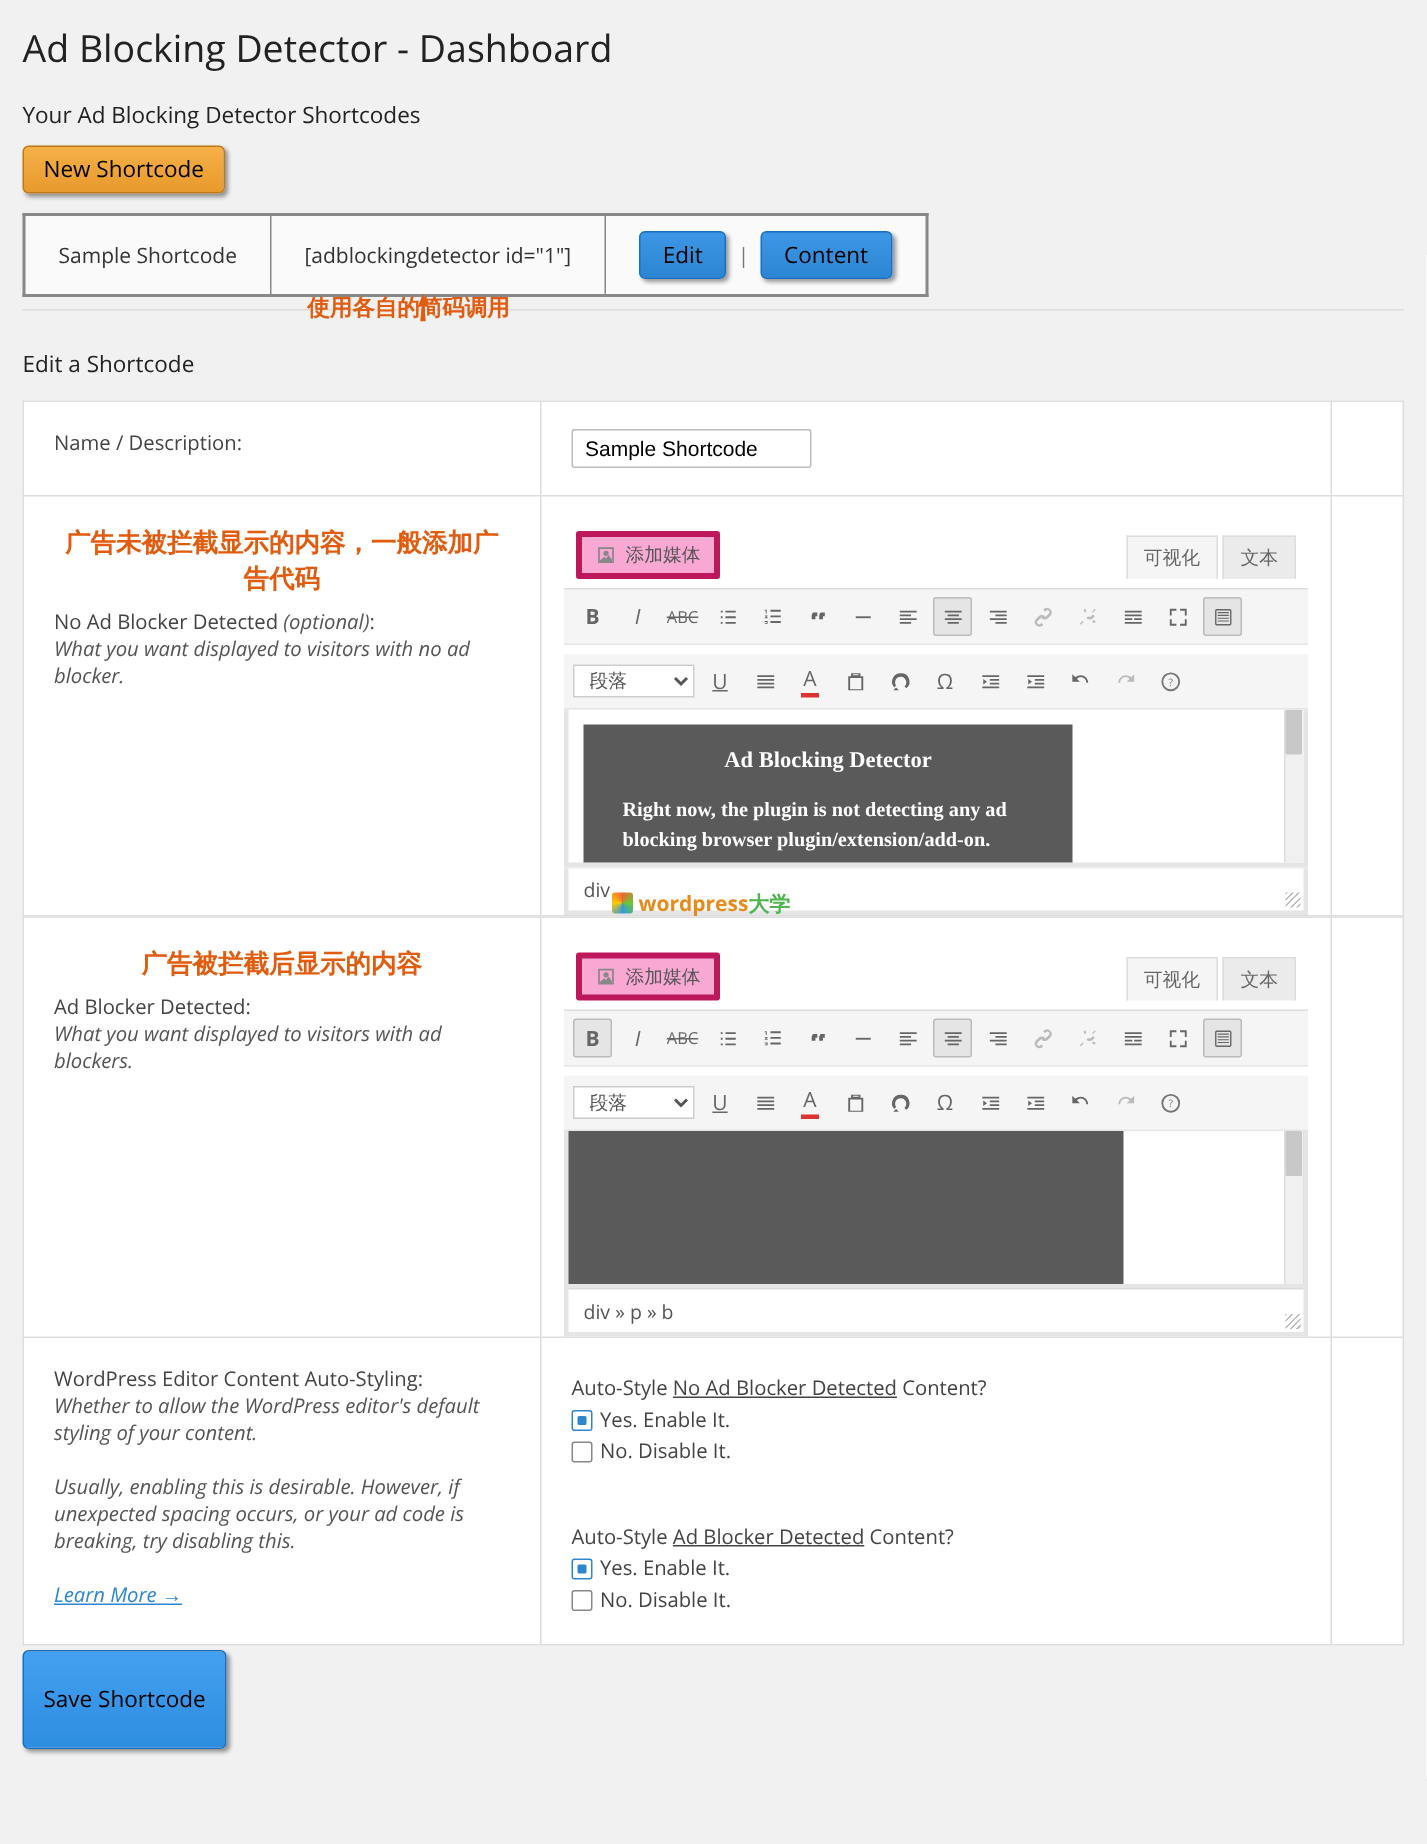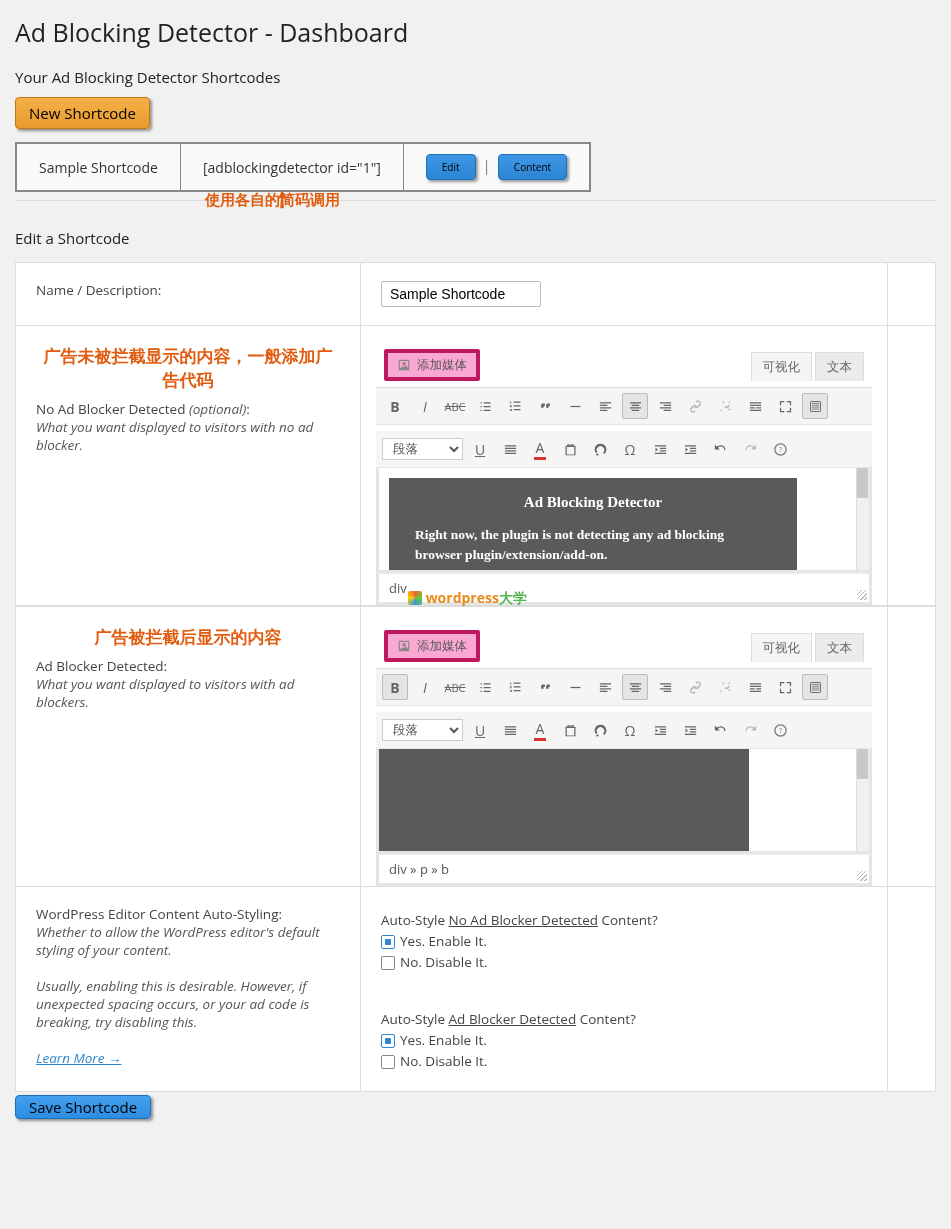--- a/index.html
+++ b/index.html
@@ -1,22 +1,22 @@
 <!DOCTYPE html>
 <html><head>
 <meta charset="utf-8">
 <style>
 * { box-sizing: border-box; }
 body { margin: 0; padding: 15px; background: #f1f1f1; font-family: "Segoe UI", "Open Sans", Arial, sans-serif; font-size: 13px; color: #333; width: 951px; }
 h1 { font-size: 25px; font-weight: 400; color: #222; margin: 0 0 18px 0; }
 h3 { font-size: 15px; font-weight: 400; color: #222; margin: 0 0 10px 0; }
 .btn { display: inline-block; padding: 5px 13px; font-size: 15px; border-radius: 4px; cursor: pointer; box-shadow: 2px 2px 3px rgba(0,0,0,0.4); }
 .btn-orange { background: linear-gradient(#f5b048, #e89a2c); border: 1px solid #c07818; color: #000; }
-.btn-blue2 { background: linear-gradient(#3d97e6, #2b85d2); border: 1px solid #1b6fbf; color: #000; padding: 5px 15px; font-size: 10px; }
-.btn-save { background: linear-gradient(#44a0f0, #2d8de0); border: 1px solid #1b6fbf; color: #000; padding: 1px 13px; font-size: 15px; }
+.btn-blue2 { background: linear-gradient(#3d97e6, #2b85d2); border: 1px solid #1b6fbf; color: #000; padding: 5px 15px; font-size: 15px; }
+.btn-save { background: linear-gradient(#44a0f0, #2d8de0); border: 1px solid #1b6fbf; color: #000; padding: 22px 13px; font-size: 15px; }
 table.shortcodes { border-collapse: collapse; margin-top: 13px; border: 2px solid #888; }
 table.shortcodes th, table.shortcodes td { border: 1px solid #888; padding: 10px 22px; text-align: center; font-size: 14px; }
 table.shortcodes th { background: #e8e8e8; font-weight: 600; }
 table.shortcodes td { background: #fafafa; }
 .arrow { color: #e25c0f; font-size: 18px; margin: -4px 0 0 256px; position: relative; }
 .call-note { color: #e25c0f; font-size: 15px; font-weight: 600; margin: 0 0 0 190px; }
 hr { border: 0; border-top: 1px solid #ddd; margin: 10px 0 18px; }
 table.form { width: 100%; border-collapse: collapse; border: 1px solid #ddd; background: #fff; margin-top: 14px; }
 table.form td { border: 1px solid #ddd; padding: 18px 20px; vertical-align: top; font-size: 13.5px; color:#444; }
 table.form td.lbl { width: 345px; }
@@ -29,21 +29,21 @@
 .media-btn { display: inline-flex; align-items: center; gap: 6px; border: 4px solid #be185d; background: #f9a8d4; padding: 3px 9px; font-size: 12.5px; color: #555; border-radius: 2px; cursor: pointer; }
 .tabstrip { margin-left: auto; display: flex; gap: 3px; }
 .tab { border: 1px solid #ddd; border-bottom: none; padding: 5px 11px; font-size: 12.5px; background: #ebebeb; color: #666; cursor: pointer; position: relative; top: 1px; }
 .tab.active { background: #f5f5f5; }
 .toolbar { background: #f5f5f5; border-top: 1px solid #ddd; border-bottom: 1px solid #e5e5e5; padding: 5px 6px; display: flex; gap: 4px; flex-wrap: wrap; align-items: center; margin: 6px 0 0 0; }
 .toolbar .tb { width: 26px; height: 26px; display: flex; align-items: center; justify-content: center; color: #666; font-size: 14px; cursor: pointer; border-radius: 2px; }
 .toolbar .tb.hl { background: #e5e5e5; border: 1px solid #bbb; }
 .toolbar .tb svg { width: 15px; height: 15px; fill: #666; }
 .toolbar select { border: 1px solid #ccc; font-size: 12.5px; padding: 2px 16px 2px 6px; width: 81px; color: #555; background: #fff; }
 .content-area { border: 3px solid #e5e5e5; border-top: none; padding: 10px 10px 0 10px; height: 105px; overflow: hidden; position: relative; }
-.dark-box { background: #5a5a5a; color: #fff; padding: 16px 26px 10px; font-family: Georgia, serif; width: 408px; }
+.dark-box { background: #5a5a5a; color: #fff; padding: 16px 26px 10px; font-family: Georgia, serif; width: 326px; }
 .dark-box .title { text-align: center; font-weight: bold; font-size: 15px; margin-bottom: 14px; }
 .dark-box .body { font-size: 13.5px; font-weight: bold; line-height: 1.5; }
 .scrollbar { position: absolute; right: 0; top: 0; bottom: 0; width: 13px; background: #f0f0f0; border-left: 1px solid #ddd; }
 .scrollthumb { position: absolute; right: 1px; top: 0; width: 11px; height: 30px; background: #c8c8c8; border-radius: 1px; }
 .path { border: 3px solid #e5e5e5; border-top: 1px solid #eee; padding: 5px 10px; font-size: 13px; color: #555; position: relative; }
 .resize { position: absolute; right: 2px; bottom: 2px; width: 10px; height: 10px; background: repeating-linear-gradient(135deg, #bbb, #bbb 1px, transparent 1px, transparent 3px); }
 .watermark { position: absolute; font-size: 14px; font-weight: bold; margin-top: -18px; margin-left: 392px; }
 .watermark .ico { display: inline-block; width: 14px; height: 14px; background: conic-gradient(#e63, #6c3, #39d, #fc0, #e63); border-radius: 2px; vertical-align: -2px; }
 .watermark .w1 { color: #e88b1c; }
 .watermark .w2 { color: #4fb54f; }

